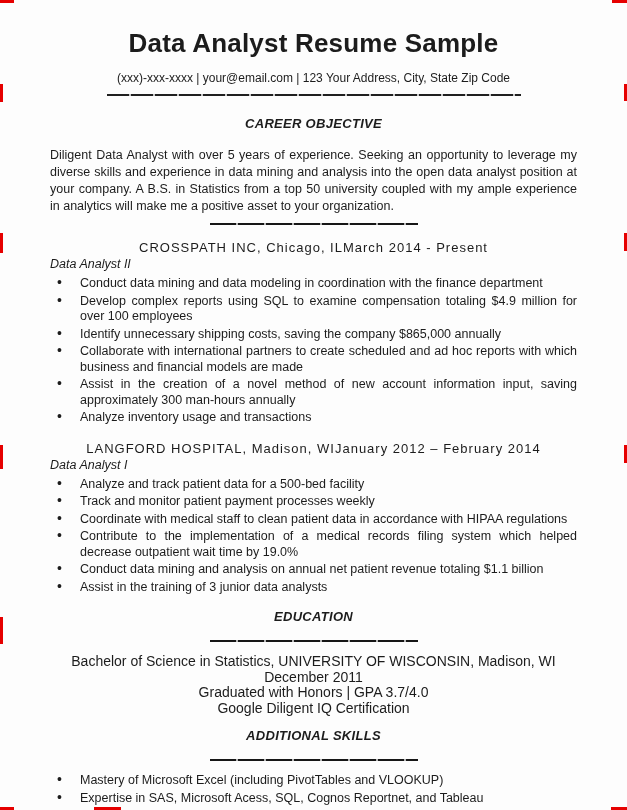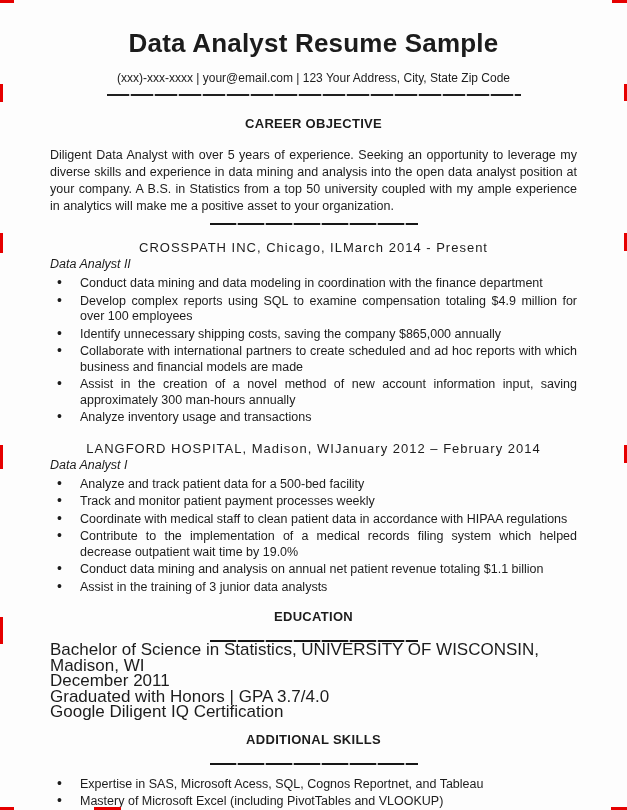--- a/index.html
+++ b/index.html
@@ -32,20 +32,21 @@
     margin: 9px auto 0 auto;
     background: repeating-linear-gradient(90deg, #202020 0 22px, rgba(32,32,32,0.25) 22px 24px);
   }
 
   
   .sec-heading {
     margin: 16px; padding: 0;
     font-size: 13px; line-height: 15px;
     font-weight: bold; text-align: center;
     letter-spacing: 0.3px;
+    font-style: italic;
   }
   .sec-heading.mt-objective { margin-top: 20px; }
   .sec-heading.mt-experience { margin-top: 13px; }
   .sec-heading.mt-education { margin-top: 14px; }
   .sec-heading.mt-skills { margin-top: 12px; }
   .rule-short {
     width: 208px; height: 2px;
     margin: 8px auto 0 auto;
     background: repeating-linear-gradient(90deg, #161616 0 26px, rgba(22,22,22,0.3) 26px 28px);
   }
@@ -83,22 +84,23 @@
   }
   ul.bullets li::before {
     content: "\2022";
     position: absolute; left: -23px; top: -1px;
     font-size: 14px;
   }
   ul.skills { margin-top: 12px; }
 
   
   .edu-lines {
-    font-size: 17px; line-height: 15.5px;
-    text-align: left;
+    margin-top: 12px;
+    font-size: 14px; line-height: 15.5px;
+    text-align: center;
   }
 
   
   .border-marks { position: absolute; inset: 0; pointer-events: none; }
   .dash { position: absolute; background: var(--accent); }
 </style>
 </head>
 <body style="background: rgb(253, 253, 253);">
 
 <div class="page">
@@ -158,22 +160,22 @@
       <div>December 2011</div>
       <div>Graduated with Honors | GPA 3.7/4.0</div>
       <div>Google Diligent IQ Certification</div>
     </div>
   </section>
 
   <section>
     <h2 class="sec-heading mt-skills">ADDITIONAL SKILLS</h2>
     <div class="rule-short"></div>
     <ul class="bullets skills">
+      <li>Mastery of Microsoft Excel (including PivotTables and VLOOKUP)</li>
       <li>Expertise in SAS, Microsoft Acess, SQL, Cognos Reportnet, and Tableau</li>
-      <li>Mastery of Microsoft Excel (including PivotTables and VLOOKUP)</li>
       <li>Proficient with Google Analytics and AdWords</li>
     </ul>
   </section>
 
 </div>
 
 <div class="border-marks">
 
   <div class="dash" style="left:0; top:0; width:14px; height:3px;"></div>
   <div class="dash" style="left:612px; top:0; width:15px; height:3px;"></div>

